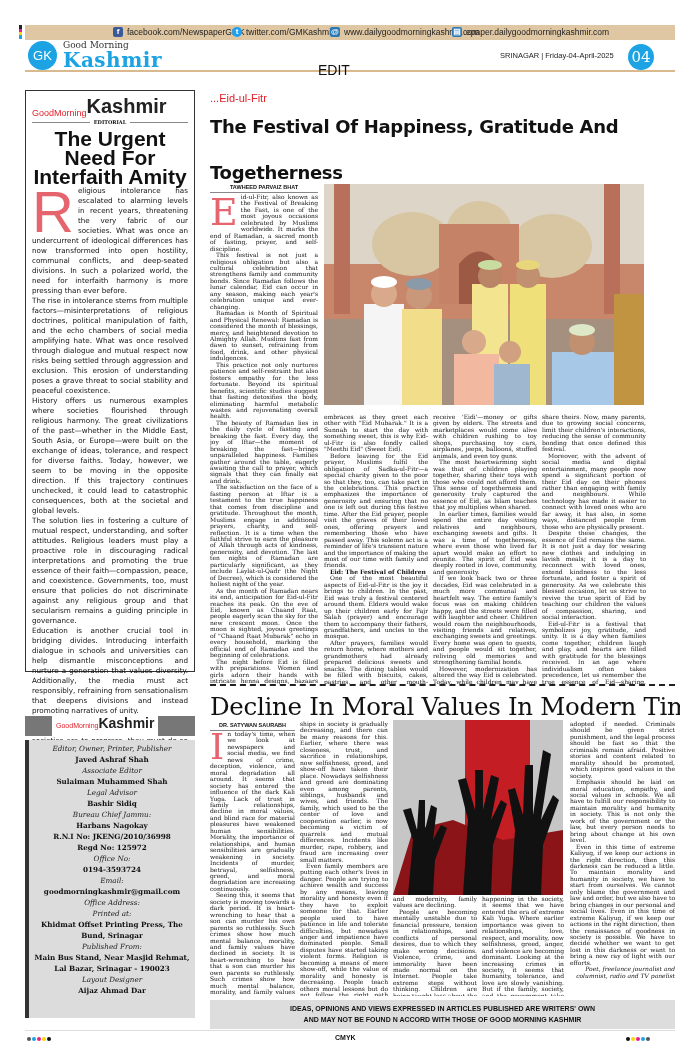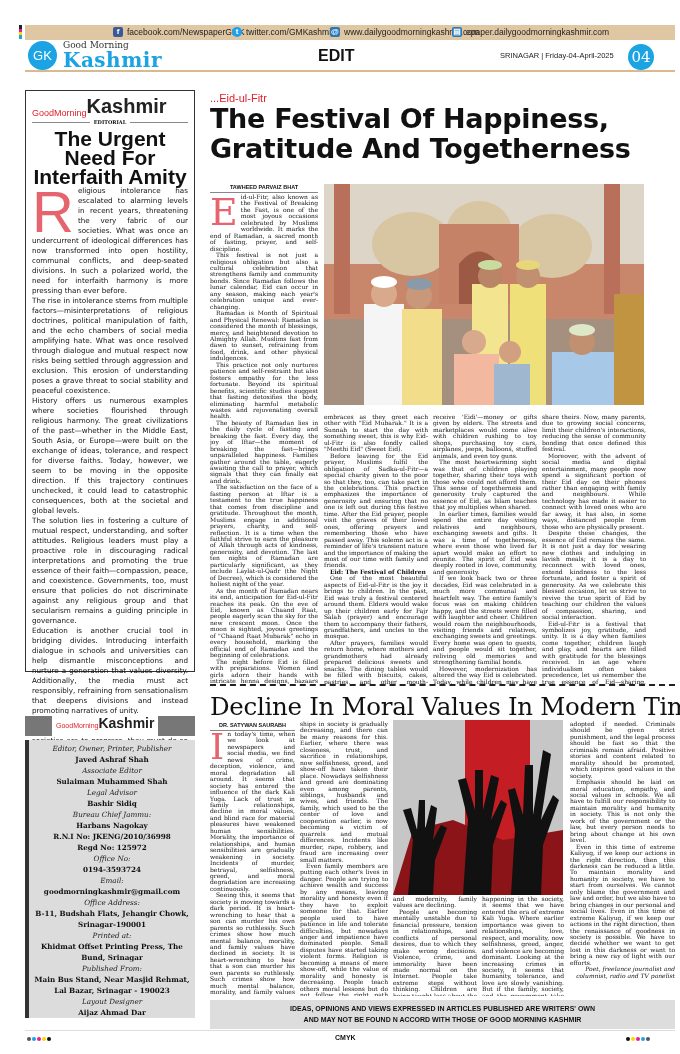--- a/index.html
+++ b/index.html
@@ -7,21 +7,21 @@
 .topbar{position:absolute;left:25px;top:25px;width:290px;height:15px;background:#e0c7a3}
 .topbar2{position:absolute;left:315px;top:25px;width:360px;height:15px;background:#e0c7a3}
 .cmyk-strip{position:absolute;left:19px;top:25px;width:3px;height:14px;background:linear-gradient(#222 0 25%,#e91e8c 25% 50%,#ffd400 50% 75%,#1ba3e3 75%)}
 .social{position:absolute;top:27px;font-family:"Liberation Sans",sans-serif;font-size:8.5px;color:#222;display:flex;align-items:center;gap:4px;white-space:nowrap}
 .ico{display:inline-block;width:10px;height:10px;border-radius:2px;color:#fff;font-size:8px;line-height:10px;text-align:center;font-weight:bold}
 .ico.fb{background:#3b5998}.ico.tw{background:#1da1f2;border-radius:50%}.ico.web{background:#2a7ab8}.ico.ep{background:#2a7ab8}
 .mast{position:absolute;left:25px;top:40px;width:650px;height:32px;border-bottom:2px solid #d9b98e}
 .gk-circle{position:absolute;left:3px;top:1px;width:29px;height:29px;border-radius:50%;background:#1ba3e3;color:#fff;font-family:"Liberation Sans",sans-serif;font-size:13px;line-height:29px;text-align:center}
 .gm{position:absolute;left:38px;top:0px;font-size:9px;color:#333}
 .kash{position:absolute;left:38px;top:8px;font-size:20px;font-weight:bold;color:#1ba3e3;font-family:"DejaVu Serif",serif;letter-spacing:0.5px}
-.edit-label{position:absolute;left:318px;top:47px;font-family:"Liberation Sans",sans-serif;font-weight:bold;font-size:16px}
+.edit-label{position:absolute;left:318px;top:62px;font-family:"Liberation Sans",sans-serif;font-weight:normal;font-size:14px}
 .dateline{position:absolute;left:500px;top:51px;font-family:Liberation Sans, sans-serif;font-size:7.5px;color:#222;white-space:nowrap}
 .pageno{position:absolute;left:628px;top:44px;width:26px;height:26px;border-radius:50%;background:#1ba3e3;color:#fff;font-size:15px;text-align:center;line-height:26px;font-family:"DejaVu Serif",serif}
 
 .edbox{position:absolute;left:25px;top:90px;width:170px;height:582px;border:1px solid #333;padding:4px 6px}
 .edlogo{text-align:left;font-family:"Liberation Sans",sans-serif;white-space:nowrap}
 .edlogo .g{color:#e0202a;font-size:9px;vertical-align:bottom}
 .edlogo .k{font-size:20px;font-weight:bold;color:#222}
 .edtag{display:flex;align-items:center;gap:4px;font-size:5px;font-weight:bold;margin:1px 0 4px}
 .edtag::before,.edtag::after{content:"";flex:1;border-top:1px solid #888}
 .edtitle{font-family:"Liberation Sans",sans-serif;font-weight:bold;font-size:21px;line-height:19px;text-align:center;margin-bottom:0}
@@ -31,21 +31,21 @@
 
 .imprint-bar{position:absolute;left:25px;top:716px;width:170px;height:20px;background:#777}
 .imprint-logo{position:absolute;left:52px;top:714px;background:#fff;padding:0 4px;height:22px;font-family:"Liberation Sans",sans-serif;white-space:nowrap}
 .imprint-logo .g{color:#e0202a;font-size:7px}.imprint-logo .k{font-size:14px;font-weight:bold;color:#222}
 .imprint{position:absolute;left:25px;top:740px;width:170px;height:278px;background:#dcdcdc;border-left:4px solid #333;text-align:center;padding-top:3px}
 .imprint div{font-size:7.2px;line-height:11px}
 .imprint .r{font-style:italic;color:#222}
 .imprint .n{font-weight:bold;color:#111}
 
 .kicker{position:absolute;left:210px;top:92px;font-family:"Liberation Sans",sans-serif;font-size:11px;color:#e0202a}
-.headline{position:absolute;left:210px;top:104px;width:470px;font-family:"DejaVu Sans",sans-serif;font-weight:bold;font-size:27px;line-height:30px;color:#111;letter-spacing:-0.3px}
+.headline{position:absolute;left:210px;top:104px;width:470px;font-family:"DejaVu Sans",sans-serif;font-weight:bold;font-size:18px;line-height:46px;color:#111;letter-spacing:-0.3px}
 .byline{position:absolute;left:210px;top:184px;width:108px;font-family:"Liberation Sans",sans-serif;font-size:5.5px;font-weight:bold;text-align:center;border-bottom:1px solid #888;padding-bottom:2px}
 .col{position:absolute;font-size:6px;line-height:6.45px;text-align:justify;color:#111;overflow:hidden}
 .col p{text-indent:6px}
 .col .sub{font-weight:bold;text-indent:6px}
 .dropE{float:left;font-size:38px;line-height:32px;color:#e6646e;margin:2px 3px 0 0;font-family:"DejaVu Serif",serif}
 .photo{position:absolute;left:324px;top:184px;width:320px;height:221px;overflow:hidden;background:#e9e1d6}
 .endnote{font-style:italic;text-align:right}
 .dash{position:absolute;left:210px;top:684px;width:465px;border-top:2px dashed #222}
 
 .headline2{position:absolute;left:210px;top:693px;width:470px;font-family:"DejaVu Serif",serif;font-size:24.5px;line-height:28px;color:#111;white-space:nowrap;letter-spacing:-0.3px}
@@ -120,21 +120,20 @@
     <div class="n">Bashir Sidiq</div>
     <div class="r">Bureau Chief Jammu:</div>
     <div class="n">Harbans Nagokay</div>
     <div class="n">R.N.I No: JKENG/2010/36998</div>
     <div class="n">Regd No: 125972</div>
     <div class="r">Office No:</div>
     <div class="n">0194-3593724</div>
     <div class="r">Email:</div>
     <div class="n">goodmorningkashmir@gmail.com</div>
     <div class="r">Office Address:</div>
-    <div class="n">B-11, Budshah Flats, Jehangir Chowk, Srinagar-190001</div>
     <div class="r">Printed at:</div>
     <div class="n">Khidmat Offset Printing Press, The Bund, Srinagar</div>
     <div class="r">Published From:</div>
     <div class="n">Main Bus Stand, Near Masjid Rehmat, Lal Bazar, Srinagar - 190023</div>
     <div class="r">Layout Designer</div>
     <div class="n">Aijaz Ahmad Dar</div>
   </div>
 
 <div class="kicker">...Eid-ul-Fitr</div>
 <div class="headline">The Festival Of Happiness, Gratitude And Togetherness</div>

